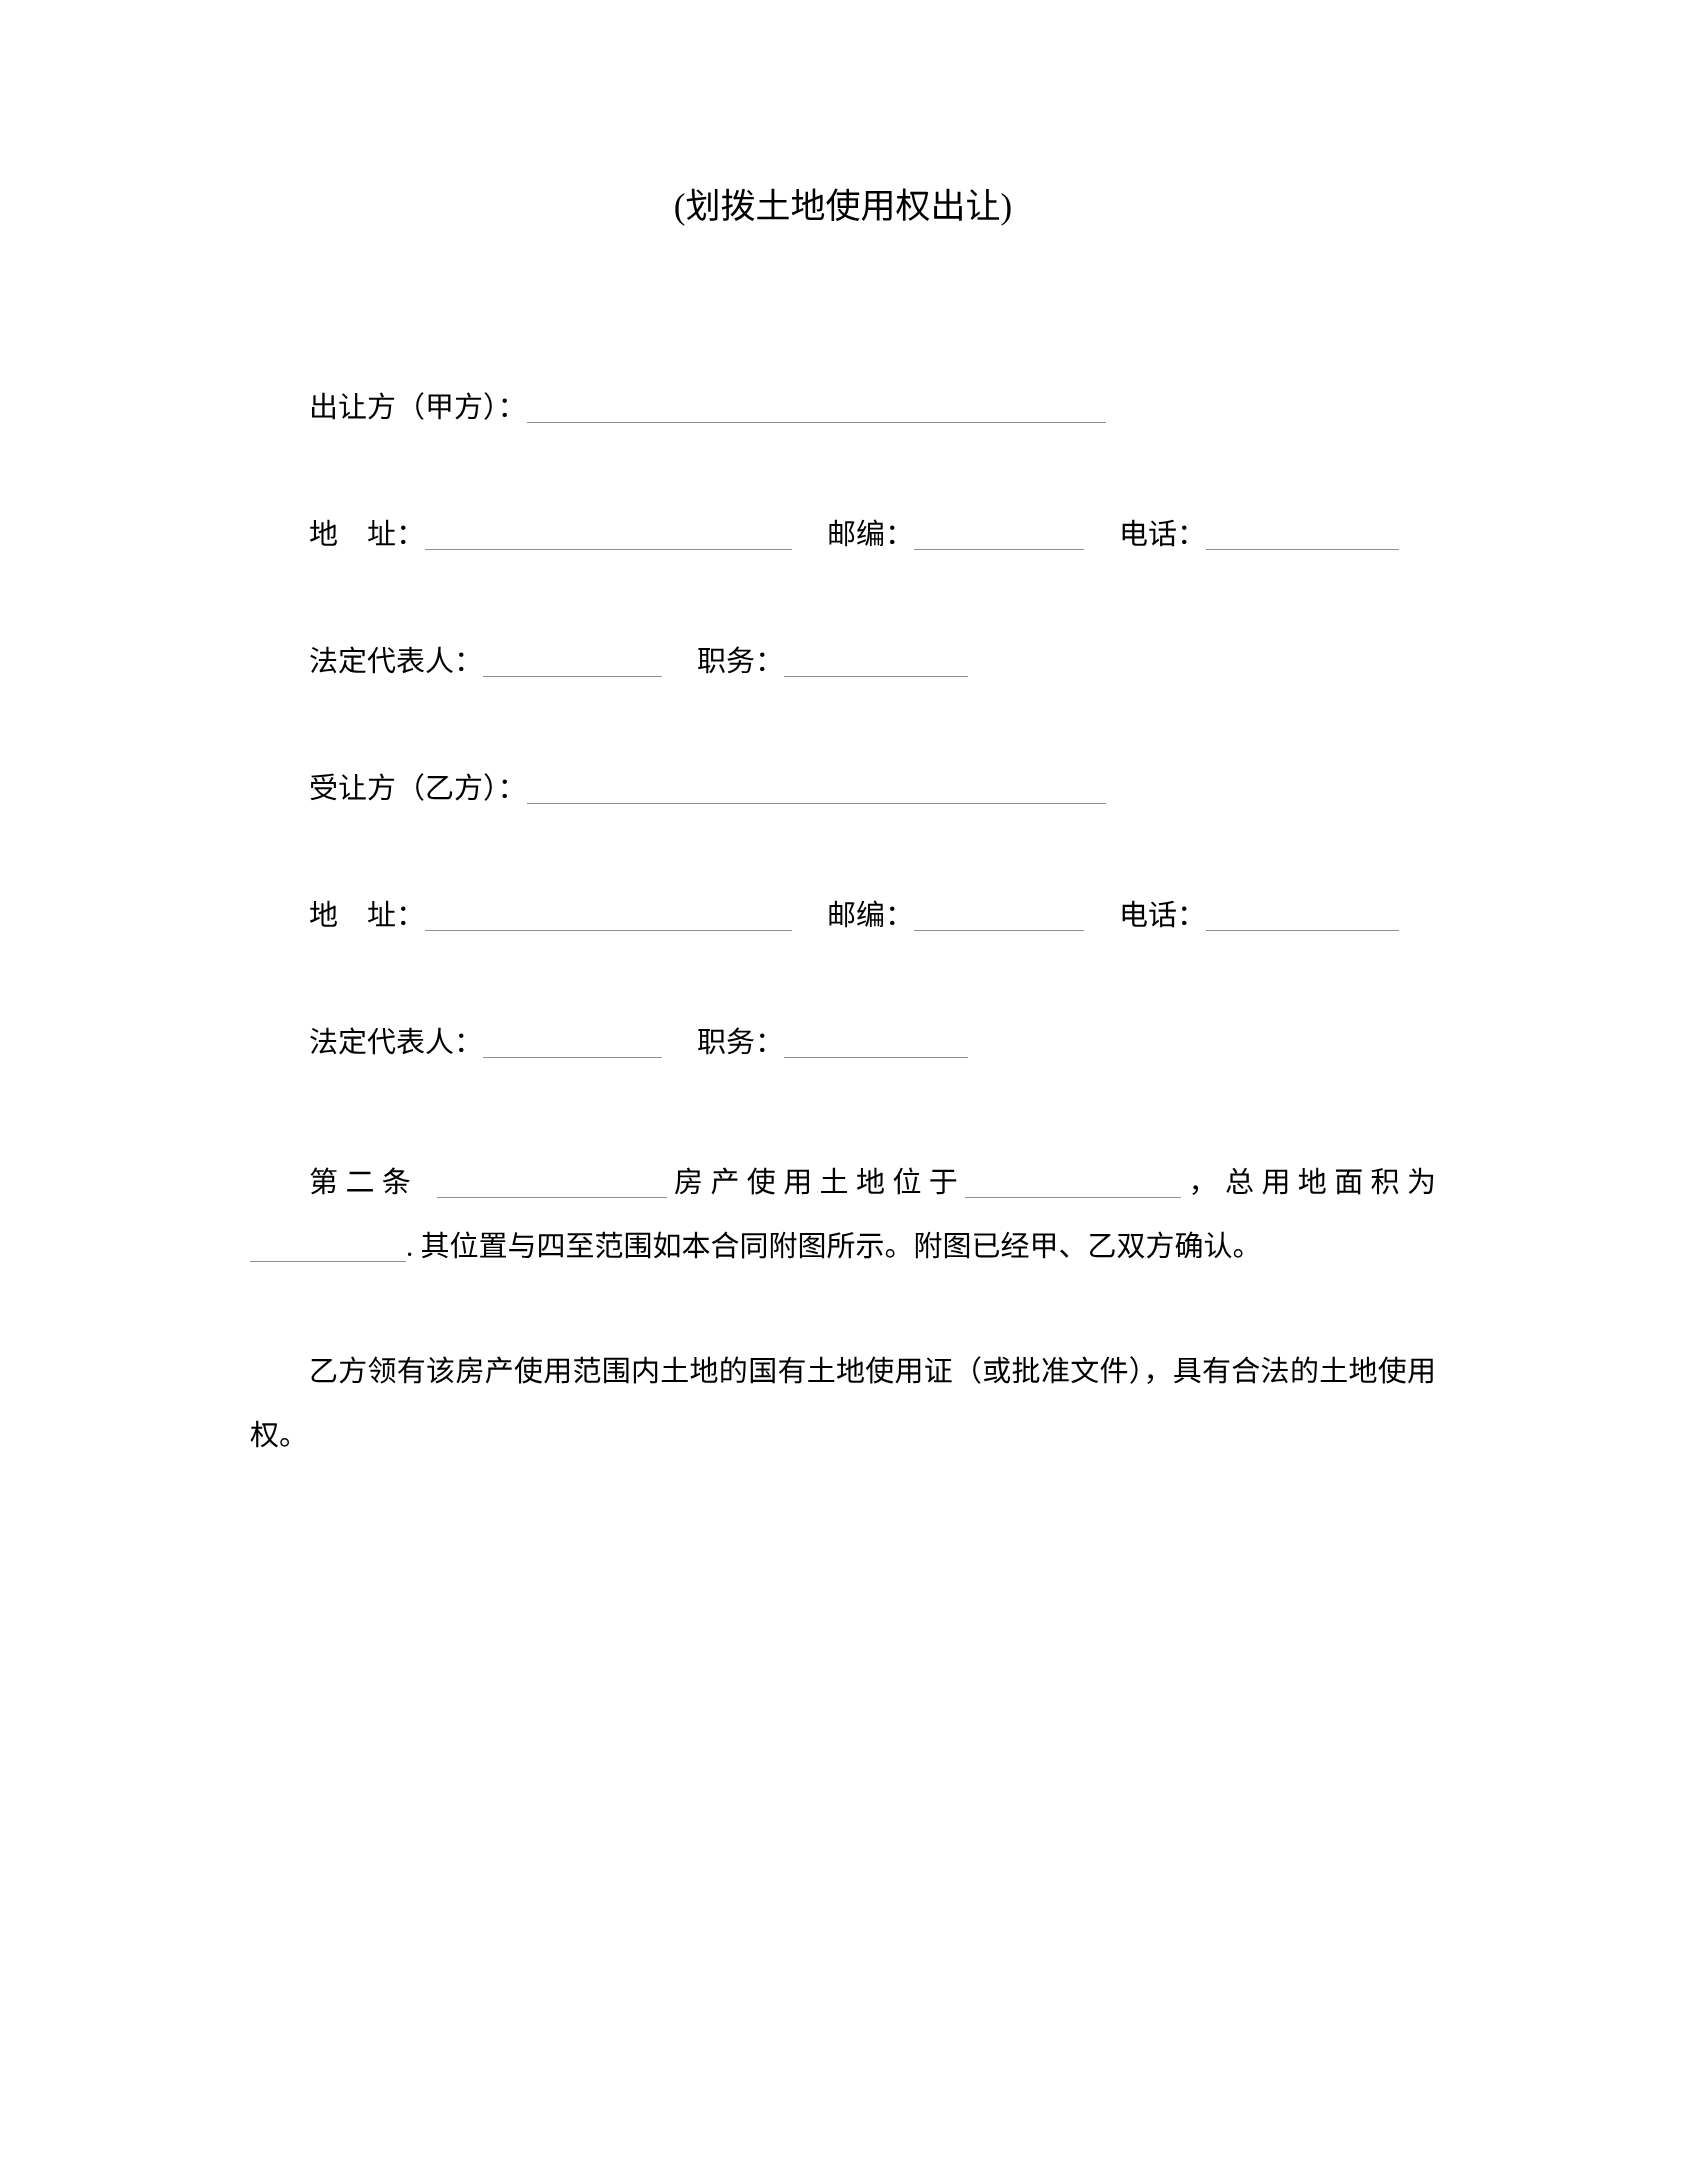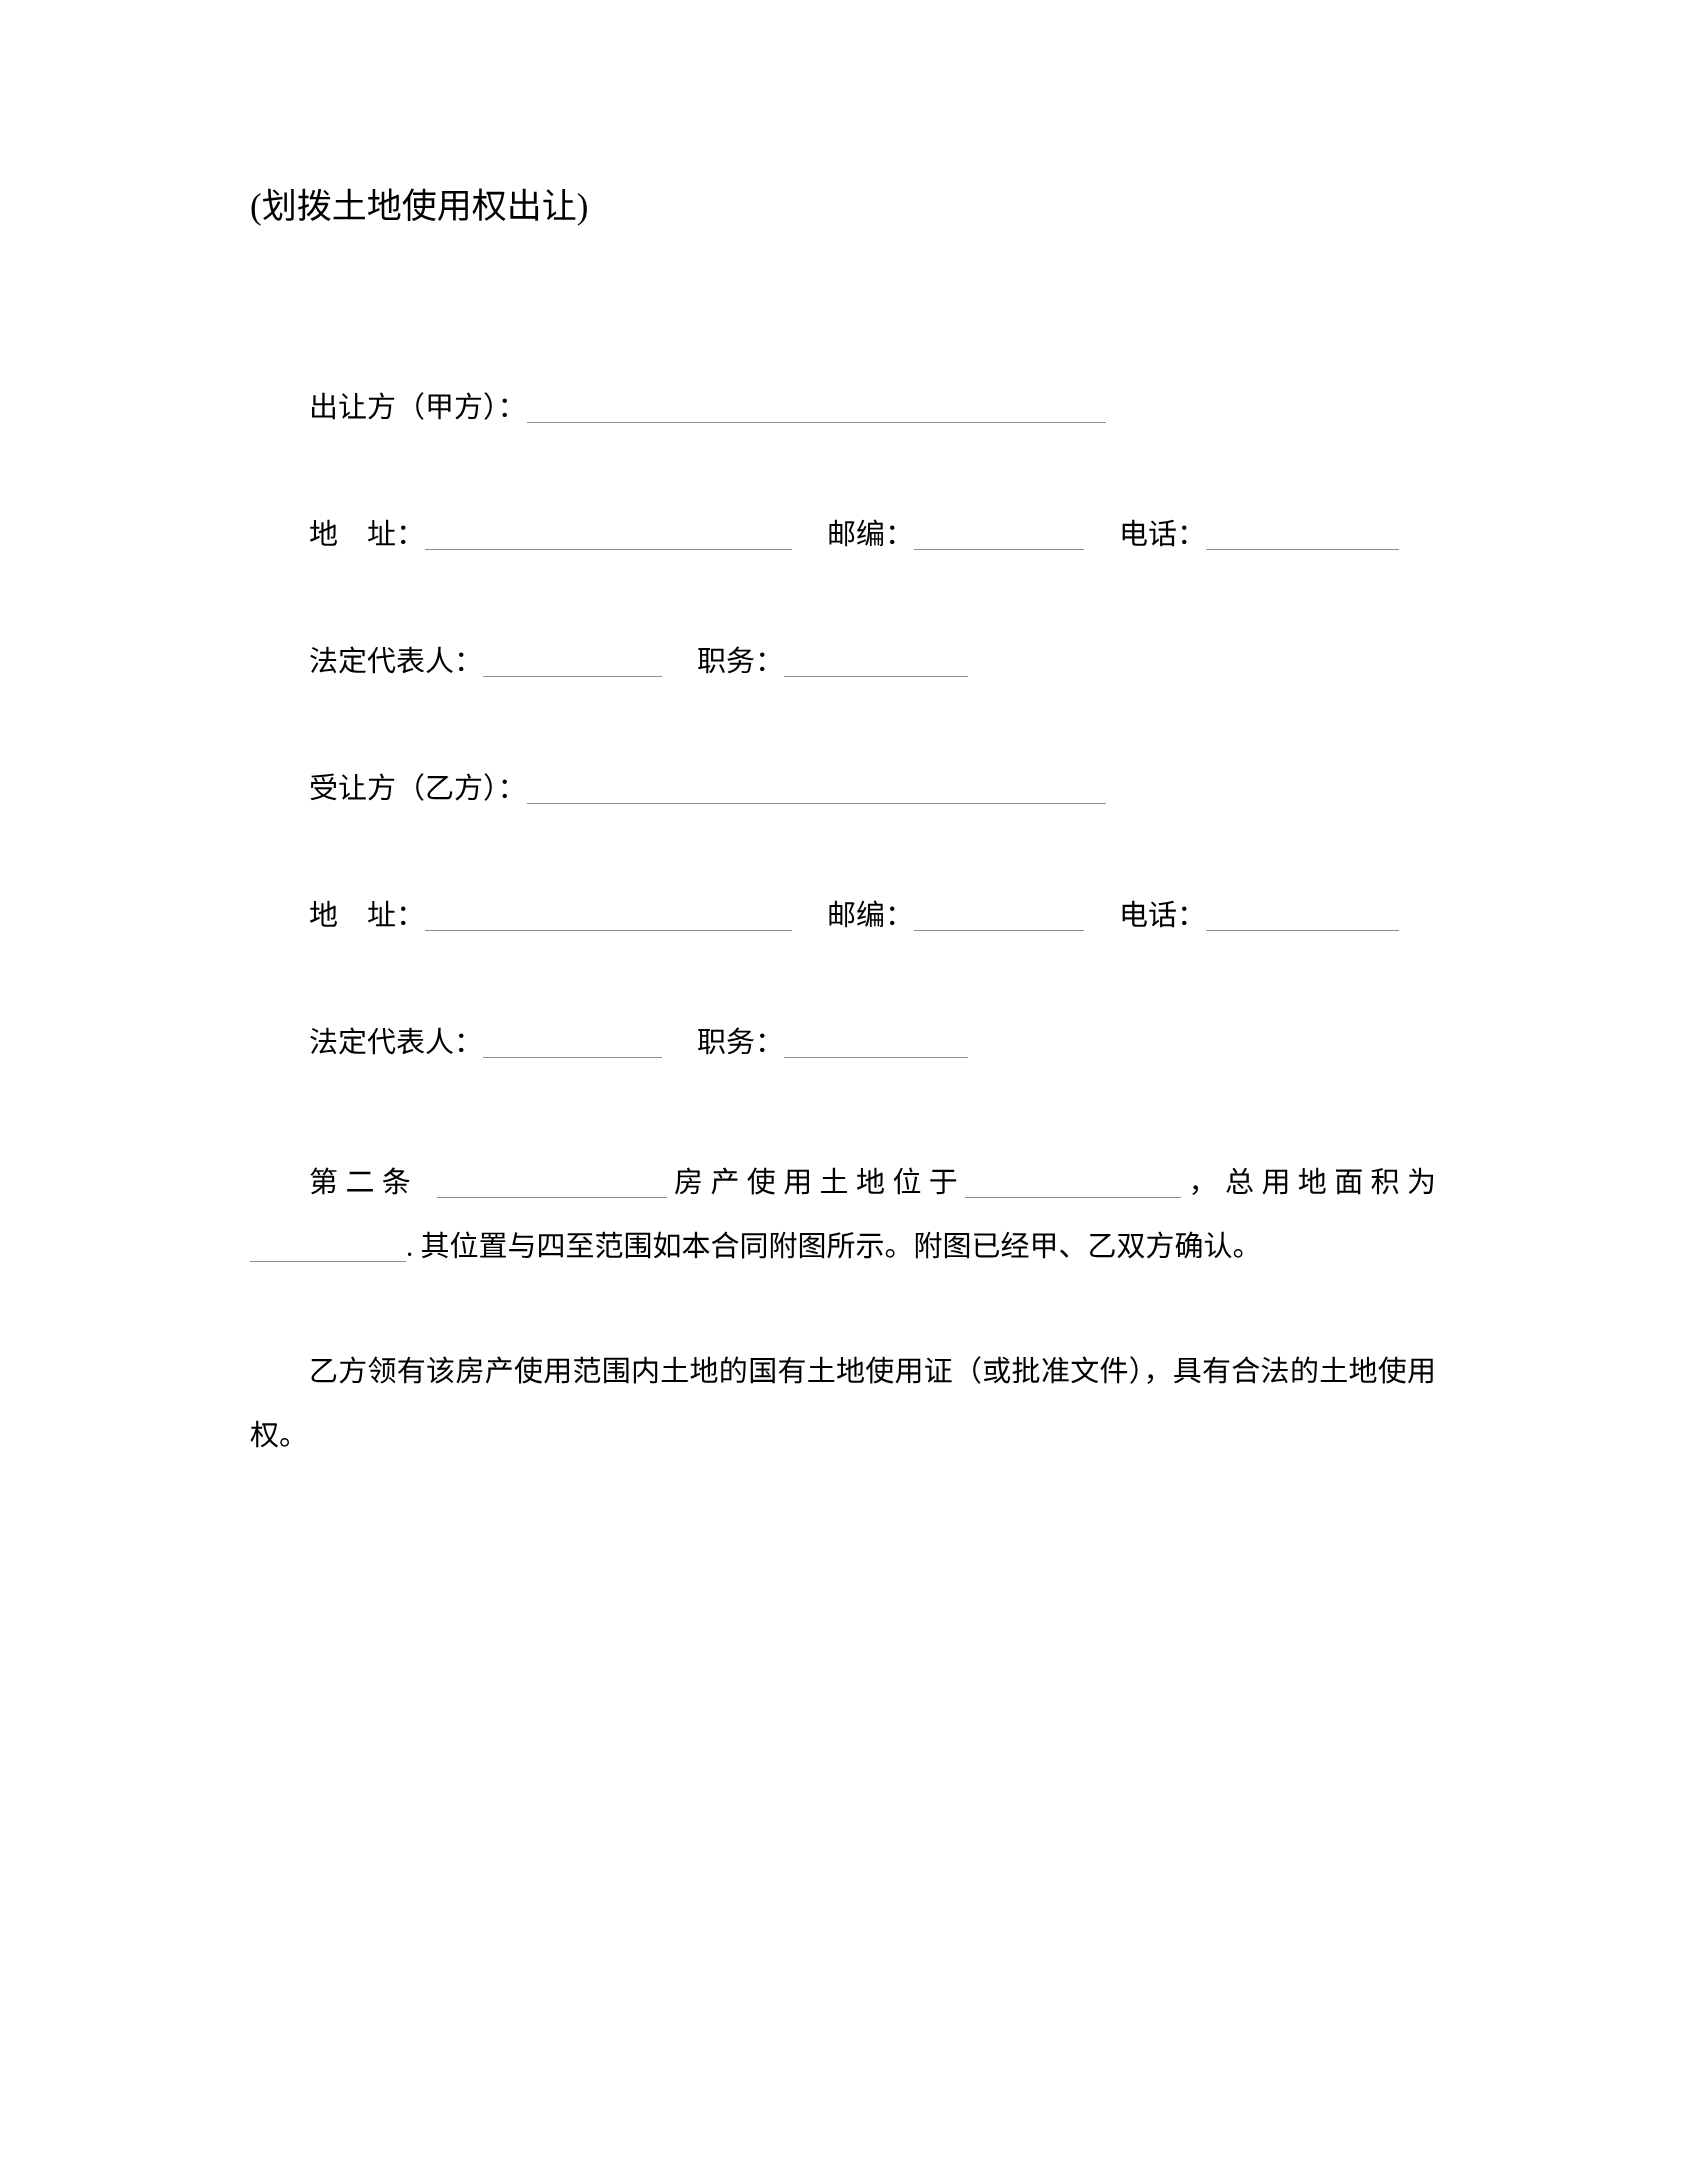--- a/index.html
+++ b/index.html
@@ -18,20 +18,21 @@
   }
   .doc-title {
     text-align: center;
     font-size: 42px;
     font-weight: 700;
     line-height: 55px;
     letter-spacing: 1.8px;
     margin-bottom: 39px;
   }
   .doc-subtitle {
+    text-align: center;
     font-size: 35px;
     font-weight: 400;
     line-height: 46px;
     margin-bottom: 158px;
   }
   .form-line {
     font-size: 29px;
     line-height: 39px;
     margin-bottom: 88px;
     padding-left: 59px;

